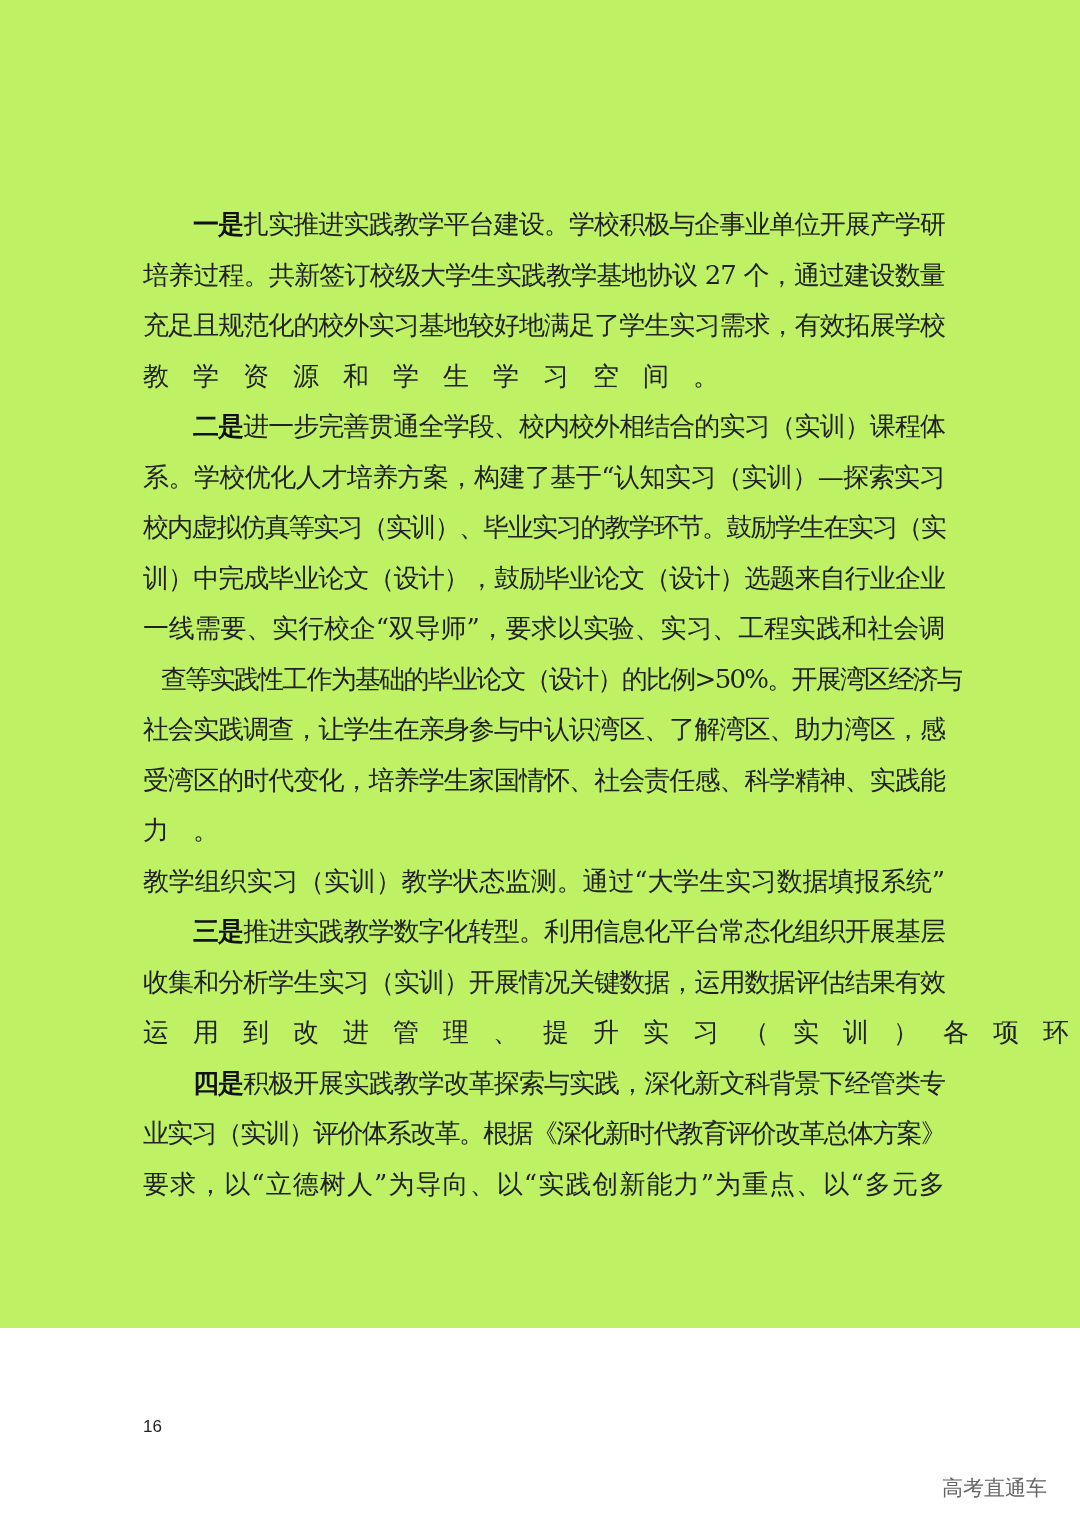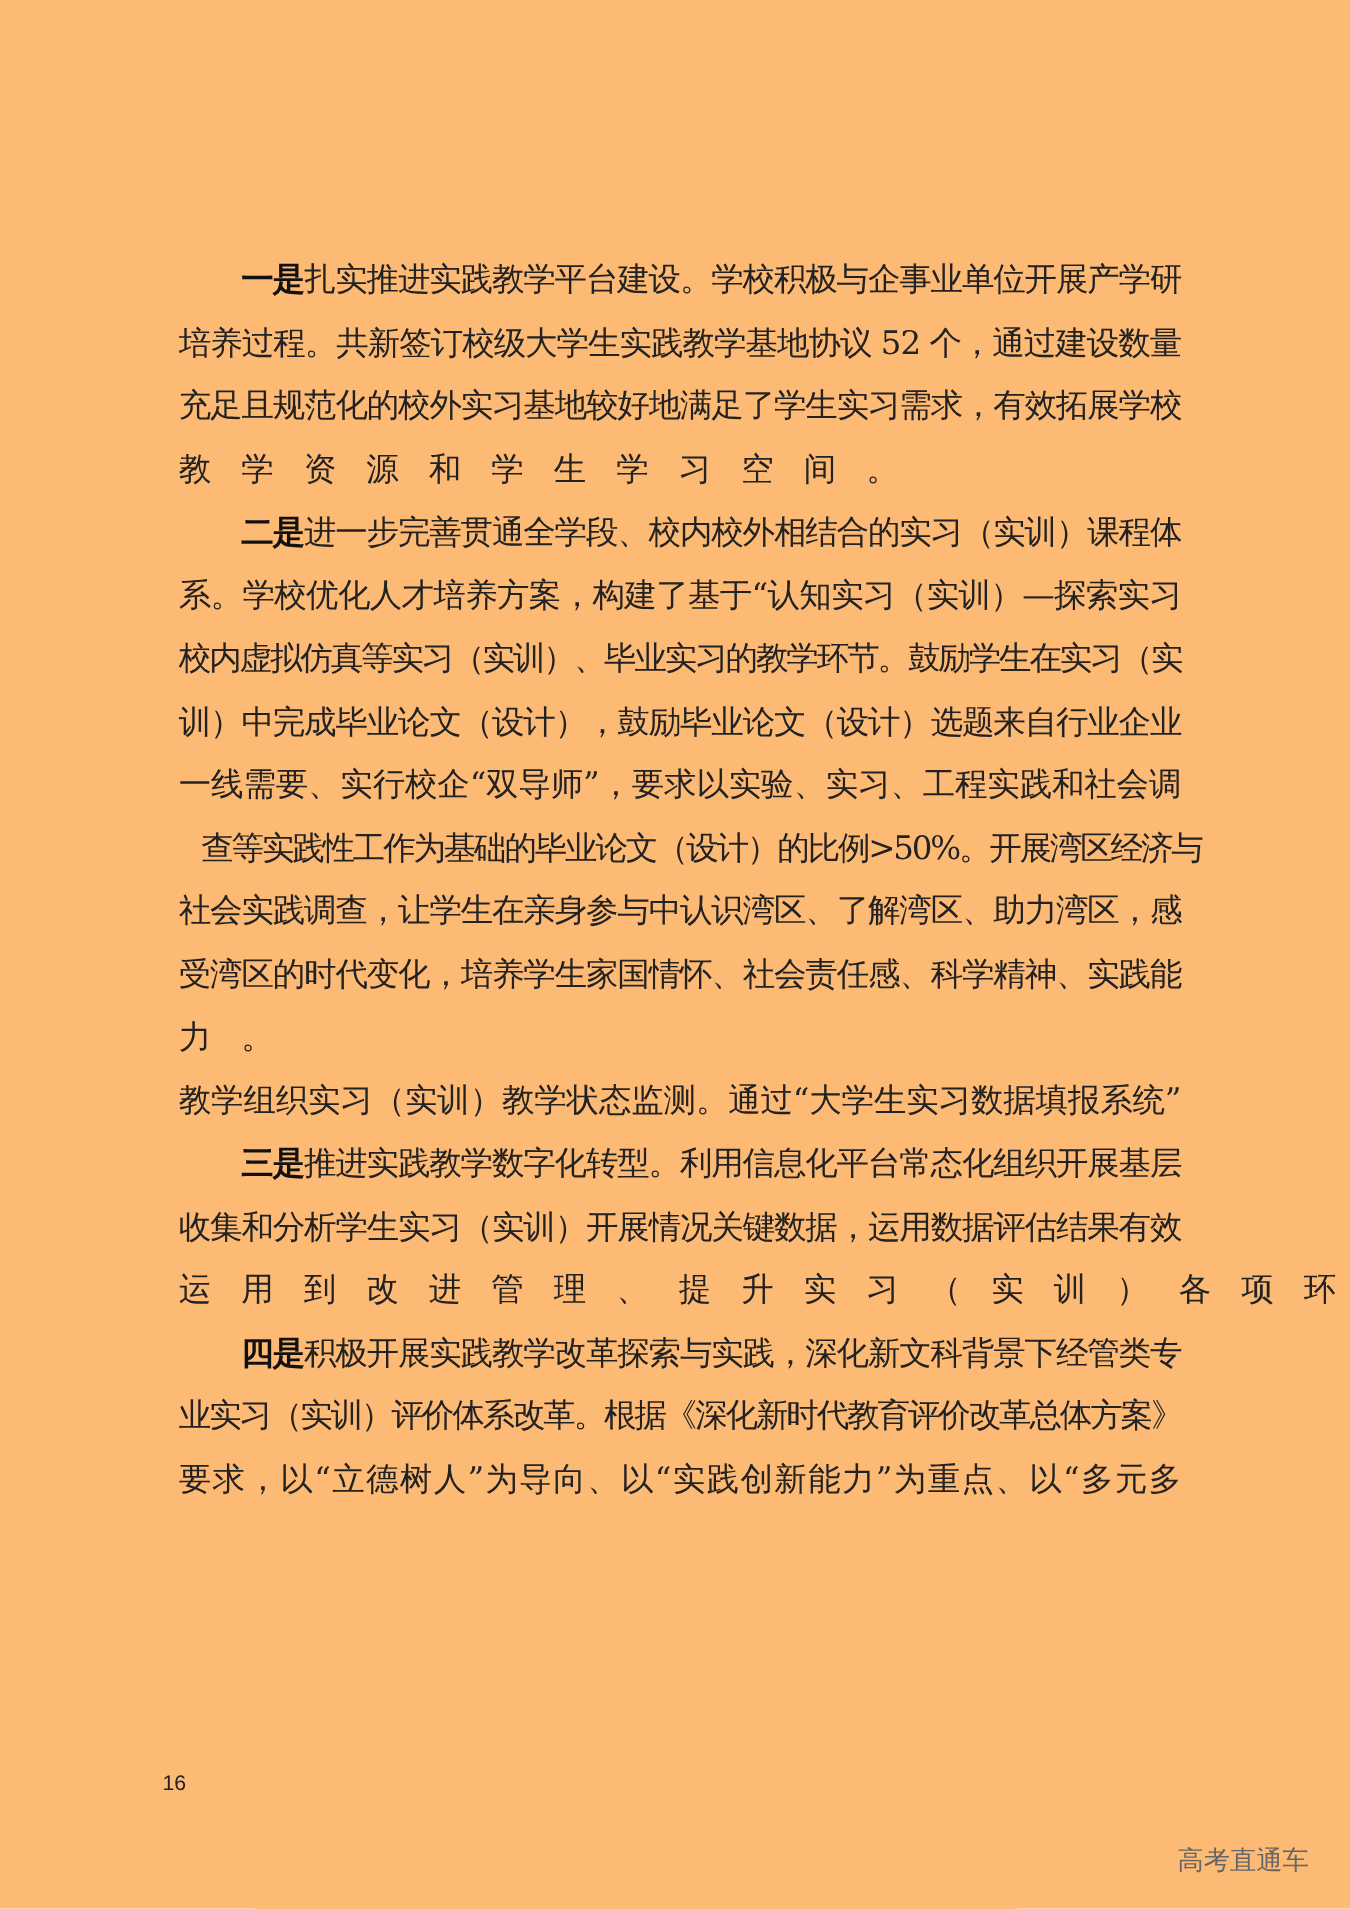--- a/index.html
+++ b/index.html
@@ -12,22 +12,22 @@
     height: 1527px;
     position: relative;
     overflow: hidden;
     font-family: "DejaVu Serif", "Liberation Serif", serif;
     color: #222222;
   }
   .page {
     position: absolute;
     left: 0; top: 0;
     width: 1080px;
-    height: 1527px;
-    background: #fdba74;
+    height: 1328px;
+    background: #bef264;
   }
   .body-text {
     position: absolute;
     left: 143px;
     top: 199px;
     width: 802px;
   }
   .line {
     height: 50.5px;
     line-height: 50.5px;
@@ -44,21 +44,21 @@
   }
   .line.indent {
     padding-left: 50px;
   }
   .lead {
     font-weight: bold;
     color: #111111;
   }
   .page-number {
     position: absolute;
-    left: 130px;
+    left: 143px;
     top: 1417px;
     font-family: "Liberation Sans", sans-serif;
     font-size: 17px;
     color: #222222;
   }
   .watermark {
     position: absolute;
     left: 942px;
     top: 1474px;
     font-family: Liberation Sans, sans-serif;
@@ -68,21 +68,21 @@
   }
 </style>
 </head>
 <body>
 
 <div class="page">
   <div class="body-text">
 
     <div>
       <div class="line indent" style="letter-spacing: -0.965517px;"><span class="lead">一是</span><span>扎实推进实践教学平台建设。学校积极与企事业单位开展产学研</span></div>
-      <div class="line" style="letter-spacing: -0.837121px;">培养过程。共新签订校级大学生实践教学基地协议 52 个，通过建设数量</div>
+      <div class="line" style="letter-spacing: -0.837121px;">培养过程。共新签订校级大学生实践教学基地协议 27 个，通过建设数量</div>
       <div class="line" style="letter-spacing: -0.967742px;">充足且规范化的校外实习基地较好地满足了学生实习需求，有效拓展学校</div>
       <div class="line last" style="letter-spacing: 24px;">教学资源和学生学习空间。</div>
     </div>
 
     <div>
       <div class="line indent" style="letter-spacing: -0.965517px;"><span class="lead">二是</span><span>进一步完善贯通全学段、校内校外相结合的实习（实训）课程体</span></div>
       <div class="line" style="letter-spacing: -0.557964px;">系。学校优化人才培养方案，构建了基于“认知实习（实训）—探索实习</div>
       <div class="line" style="letter-spacing: -1.75px;">校内虚拟仿真等实习（实训）、毕业实习的教学环节。鼓励学生在实习（实</div>
       <div class="line" style="letter-spacing: -0.967742px;">训）中完成毕业论文（设计），鼓励毕业论文（设计）选题来自行业企业</div>
       <div class="line" style="letter-spacing: -0.148185px;">一线需要、实行校企“双导师”，要求以实验、实习、工程实践和社会调</div>

